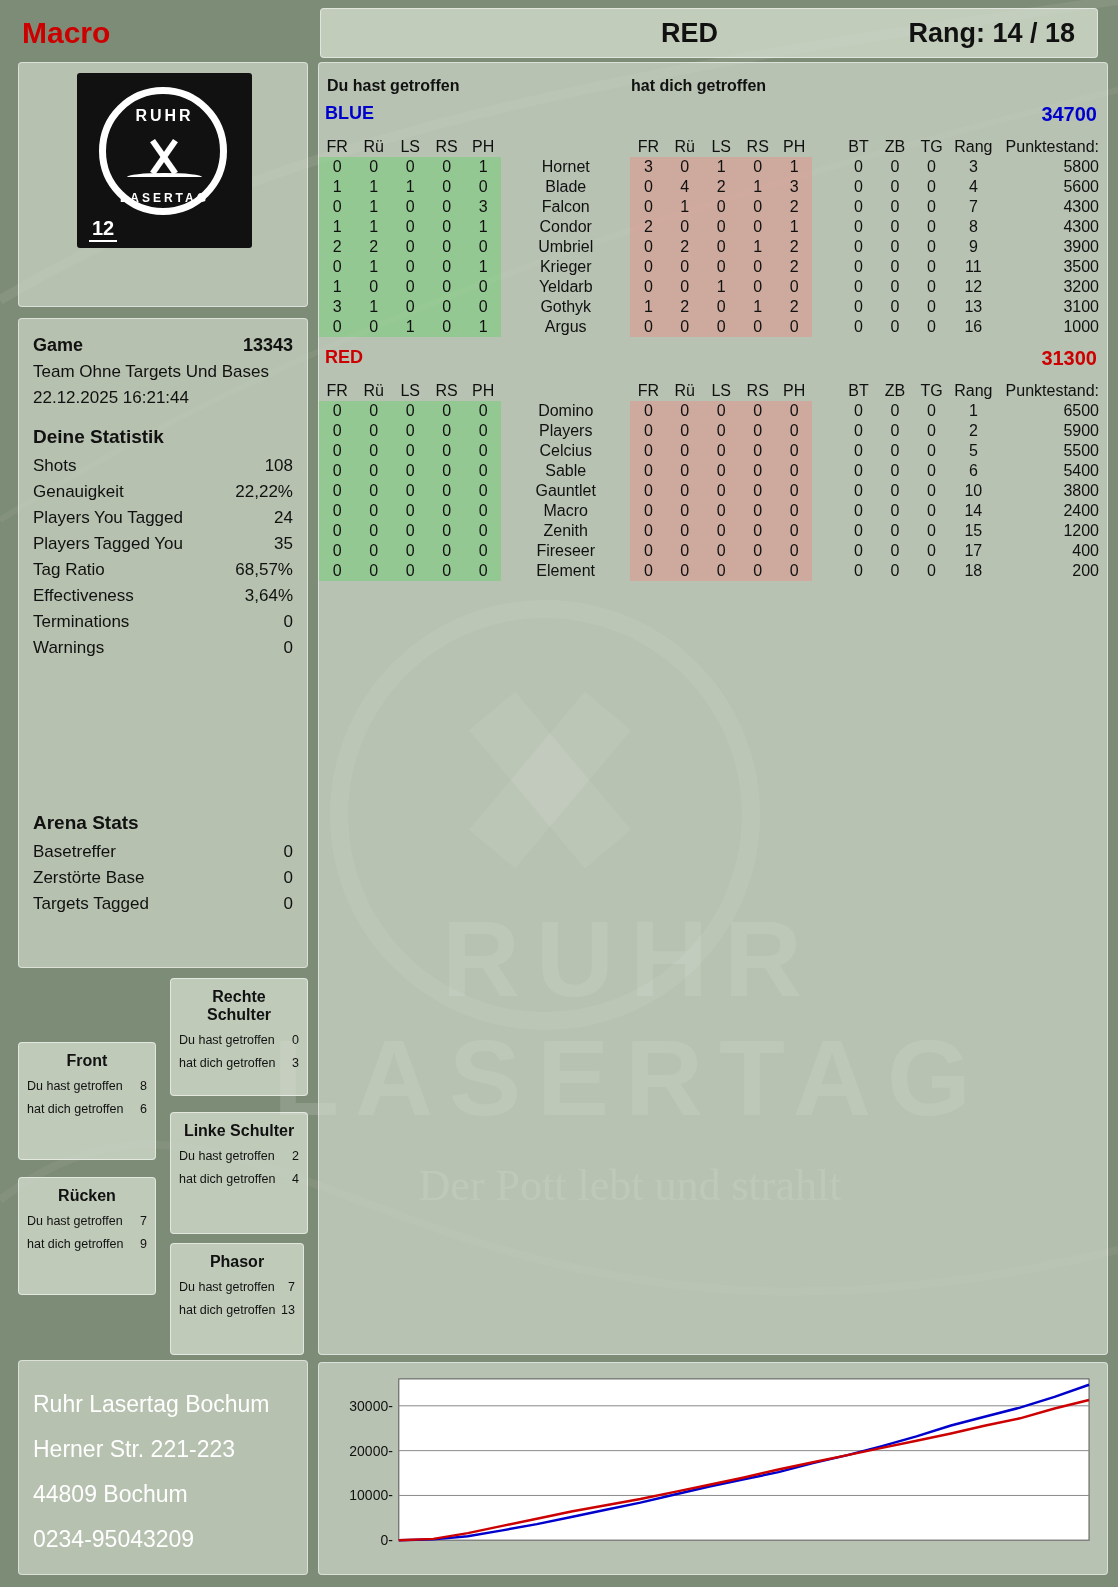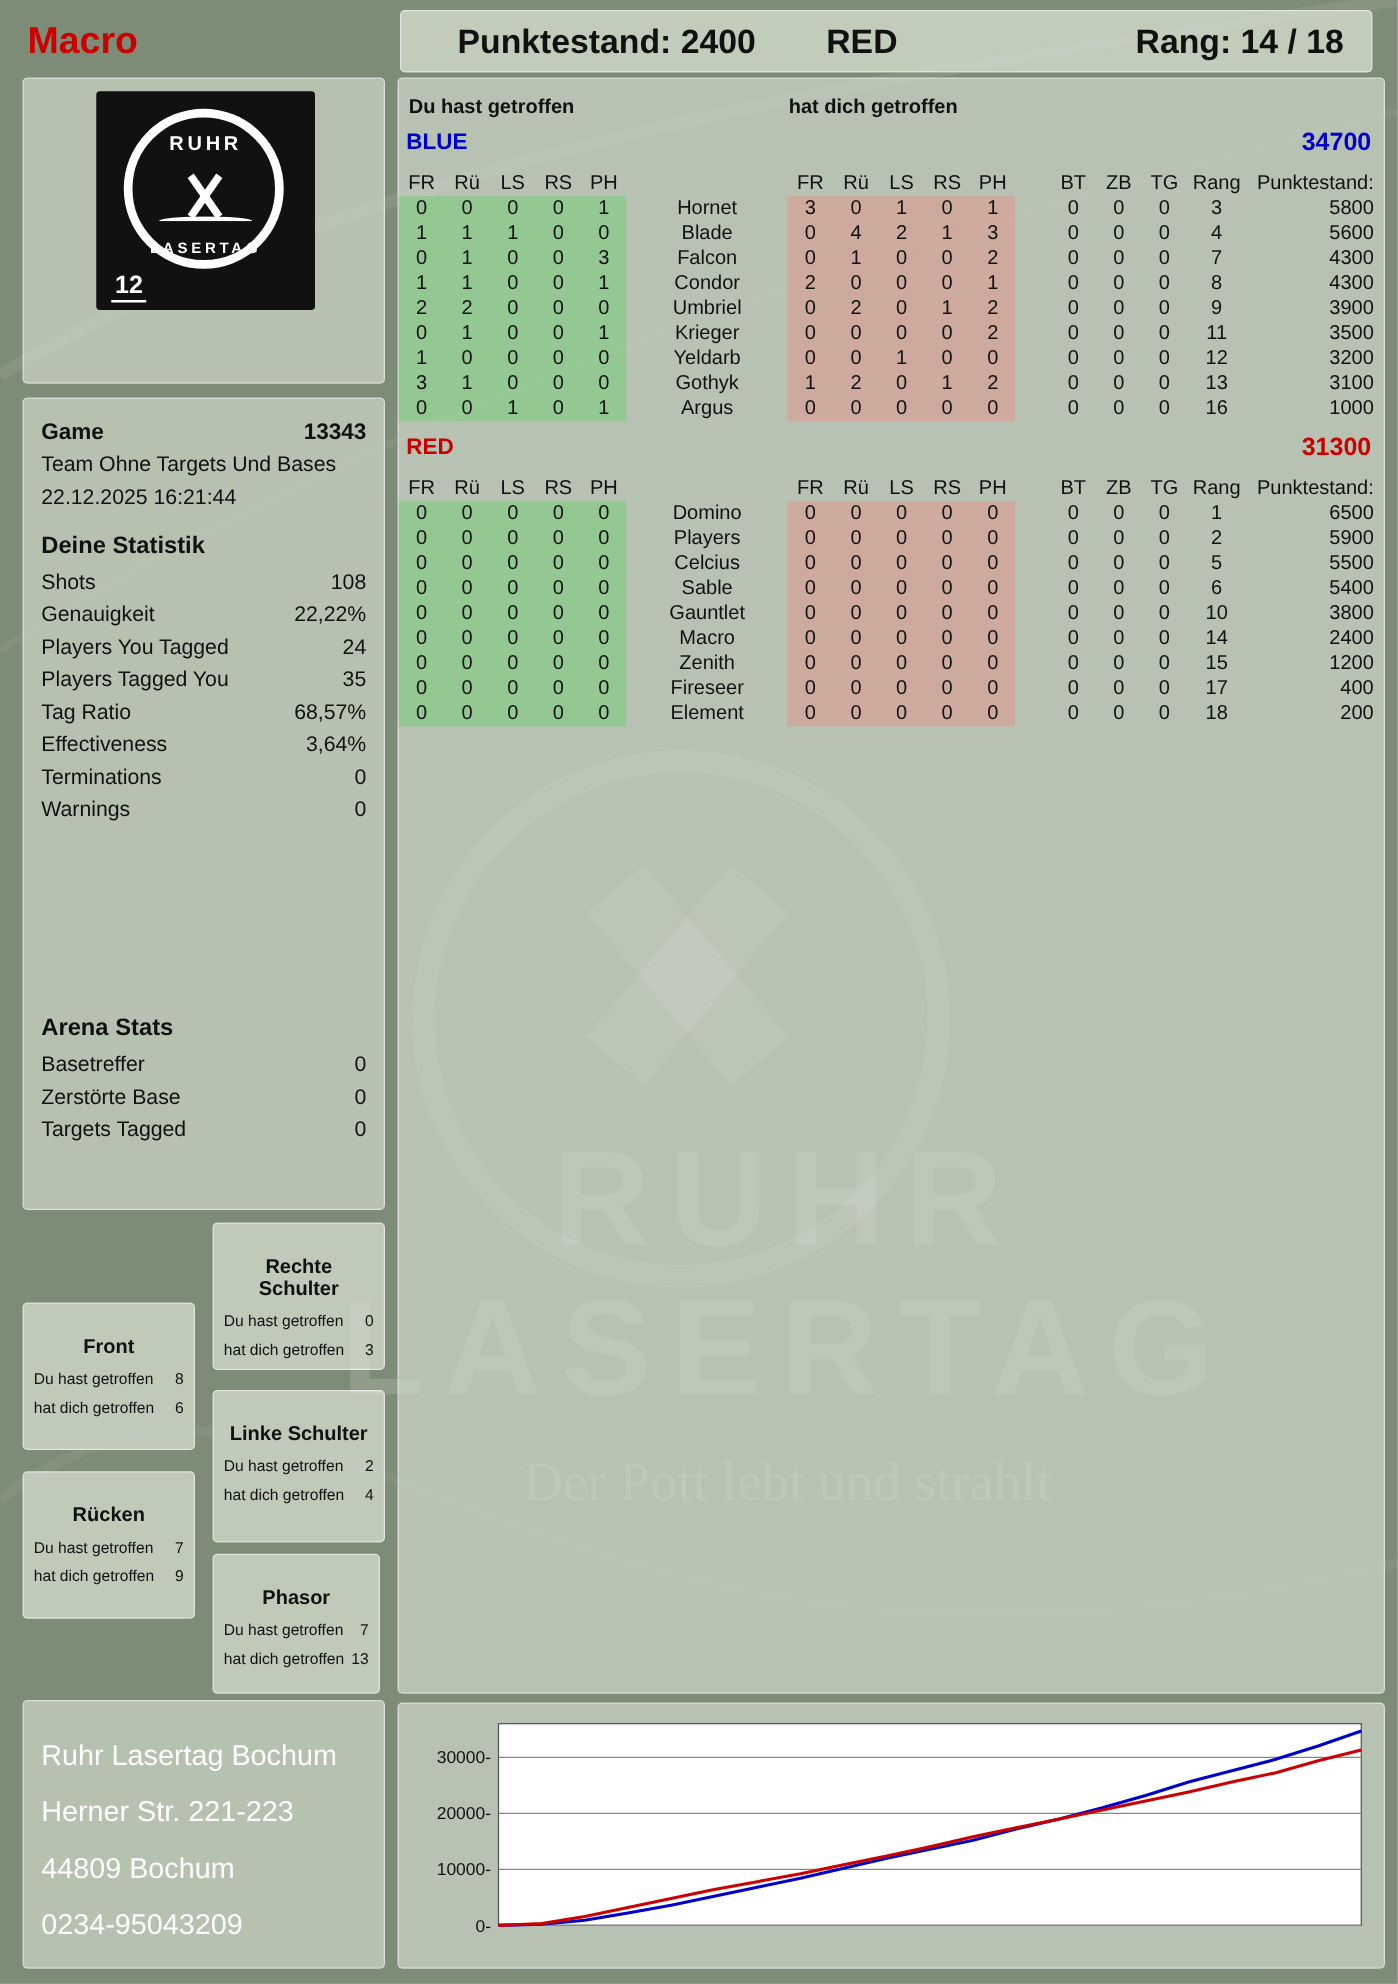--- a/index.html
+++ b/index.html
@@ -98,21 +98,21 @@
   .row.single { display:block; }
   .section-title { font-weight:bold; font-size:19px; margin:18px 0 8px 0; color:#111; }
   .spacer-lg { height:130px; }
 
   
   .zone {
     background:rgba(220,228,214,0.70);
     border:1px solid rgba(255,255,255,0.55); border-radius:4px;
     position:absolute; padding:6px 8px;
   }
-  .zone h4 { margin:20px 0 8px 0; font-size:16px; text-align:center; color:#111; }
+  .zone h4 { margin:3px 0 8px 0; font-size:16px; text-align:center; color:#111; }
   .zrow { display:flex; justify-content:space-between; font-size:12.5px; color:#111; margin:9px 0; }
 
   .z-rs  { left:170px; top:978px;  width:138px; height:118px; }
   .z-front { left:18px; top:1042px; width:138px; height:118px; }
   .z-ls  { left:170px; top:1112px; width:138px; height:122px; }
   .z-back{ left:18px; top:1177px;  width:138px; height:118px; }
   .z-ph  { left:170px; top:1243px; width:134px; height:112px; }
 
   .addr-box { left:18px; top:1360px; width:290px; height:215px; padding:12px 14px; }
   .addr-line { font-size:23px; color:#ffffff; margin:18px 0 18px 0; }
@@ -169,21 +169,20 @@
     <div>LASERTAG</div>
   </div>
   <div class="wm-text2">Der Pott lebt und strahlt</div>
 </div>
 
 <div class="page">
 
   <div class="header">
     <div class="hdr-name">Macro</div>
     <div class="hdr-panel">
-      <div class="hdr-score">Punktestand: 2400</div>
       <div class="hdr-team">RED</div>
       <div class="hdr-rank">Rang: 14 / 18</div>
     </div>
   </div>
 
   <div class="logo-box">
     <div class="logo-inner">
       <div class="logo-ring"></div>
       <div class="logo-ruhr">RUHR</div>
       <div class="logo-hammers"></div>

